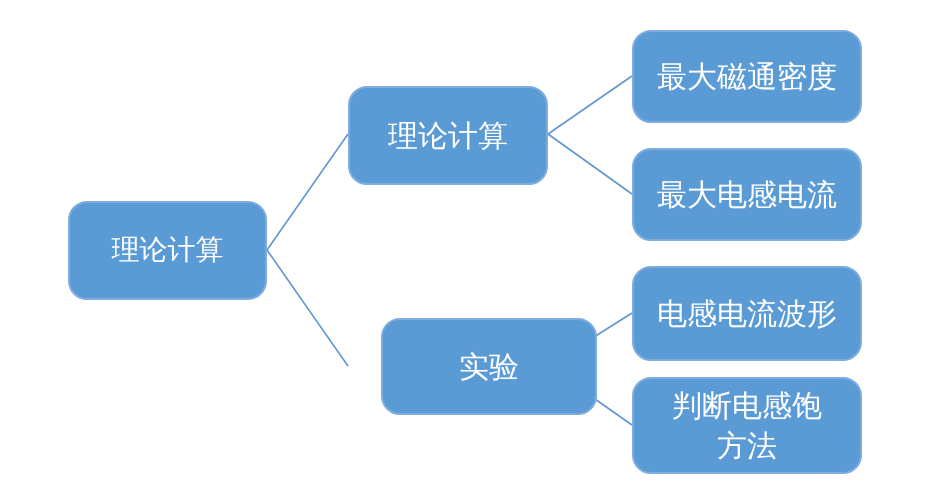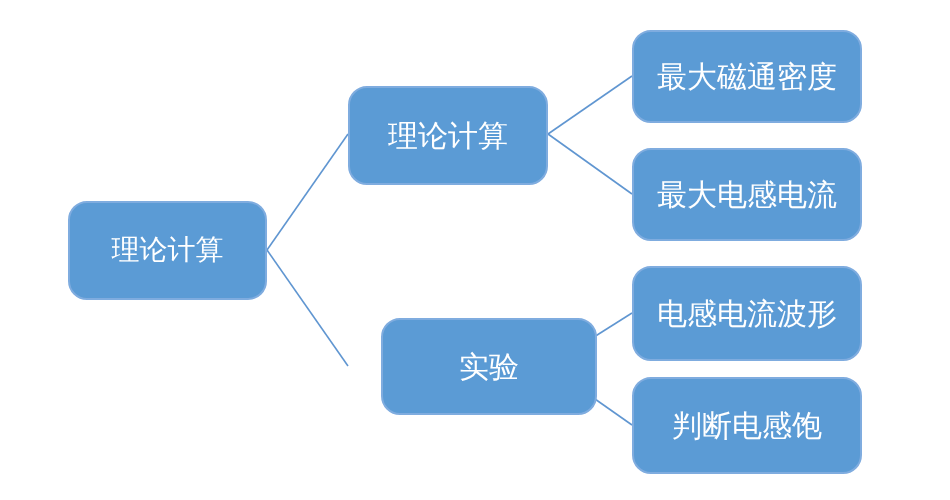--- a/index.html
+++ b/index.html
@@ -77,15 +77,16 @@
   <div class="node node-b2">实验</div>
 
   <div class="node node-c1">最大磁通密度</div>
 
   <div class="node node-c2">最大电感电流</div>
 
   <div class="node node-c3">电感电流波形</div>
 
   <div class="node node-c4">
     <span class="node-line">判断电感饱</span>
+    <span class="node-line">方法</span>
   </div>
 
 </div>
 
 </body></html>

